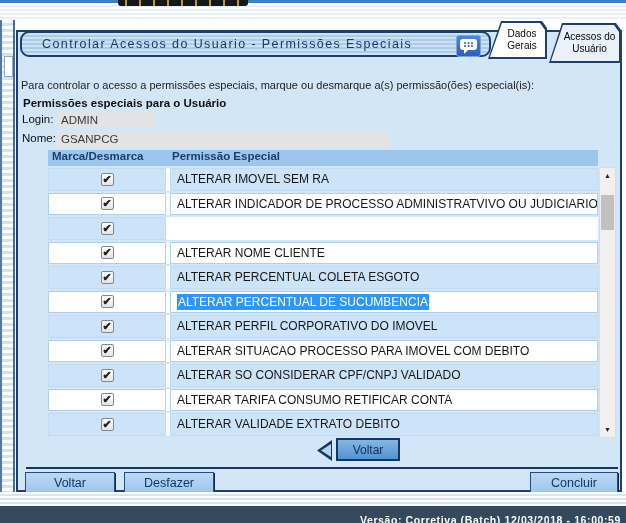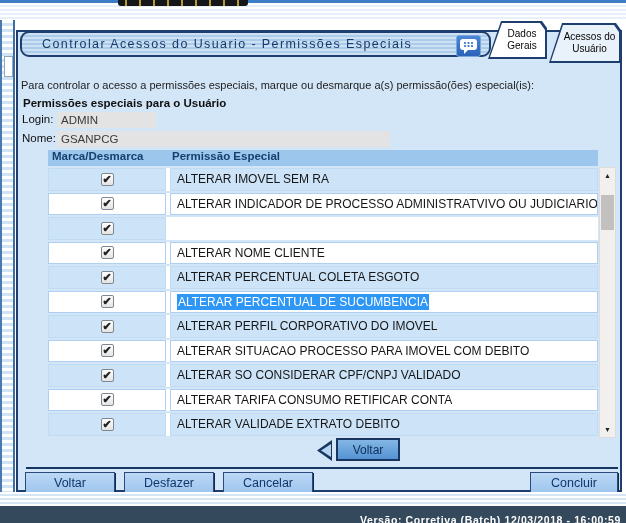--- a/index.html
+++ b/index.html
@@ -270,21 +270,20 @@
     <div class="back-arrow">
       <div class="outer"></div>
       <div class="inner"></div>
     </div>
     <div class="voltar-center">Voltar</div>
 
     <div class="separator"></div>
 
     <div class="btn btn-voltar">Voltar</div>
     <div class="btn btn-desfazer">Desfazer</div>
-    <div class="btn btn-cancelar">Cancelar</div>
     <div class="btn btn-concluir">Concluir</div>
   </div>
 
   <div class="tab tab-dados">
     <div class="shape"></div>
     <div class="face"></div>
     <div class="lbl">Dados Gerais</div>
   </div>
   <div class="tab tab-acessos">
     <div class="shape"></div>

